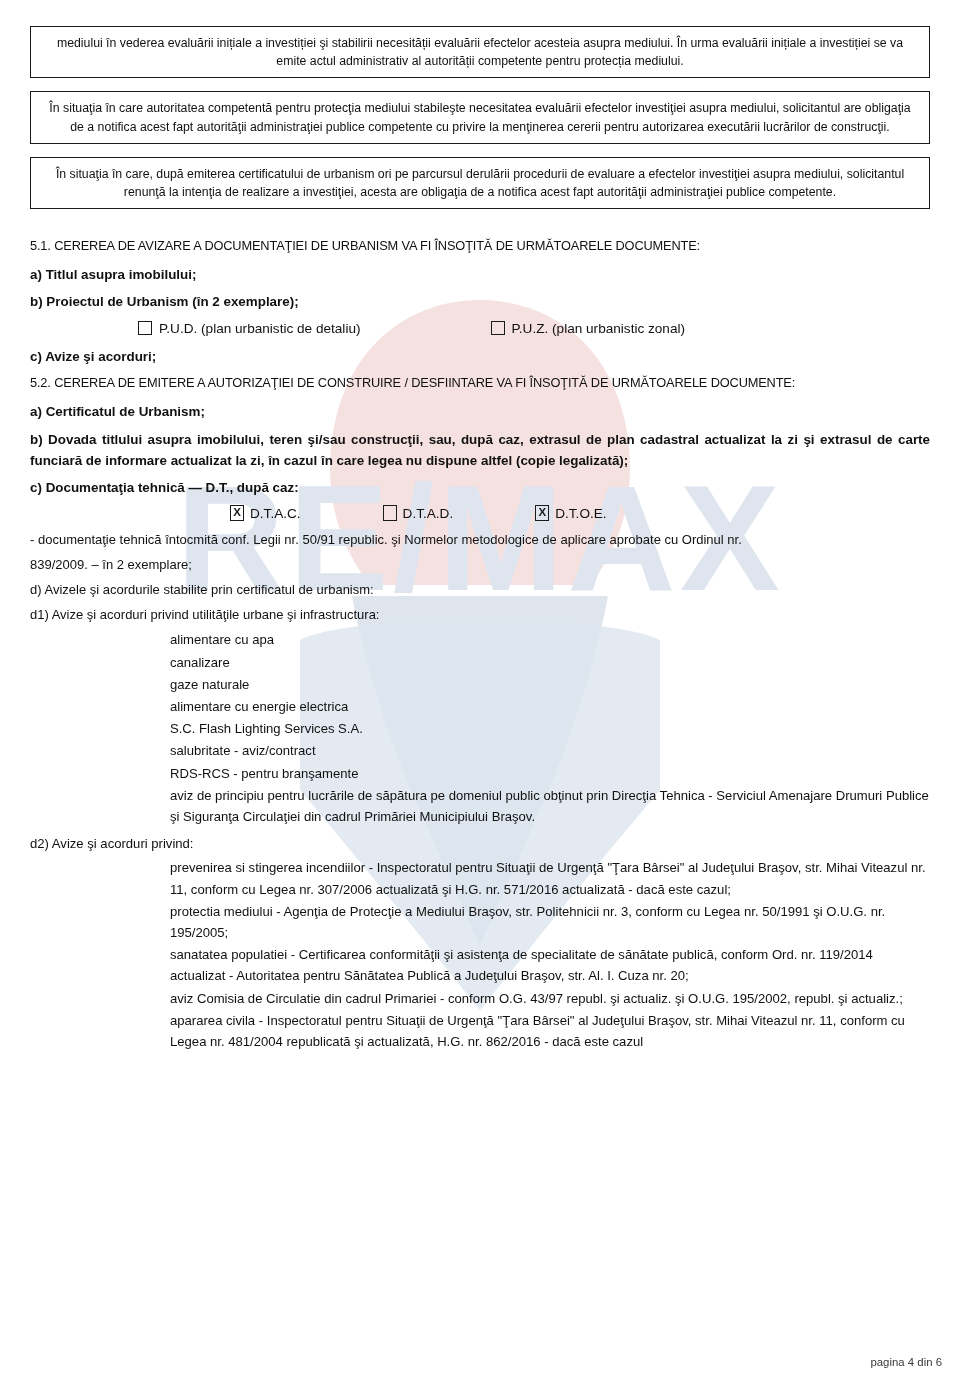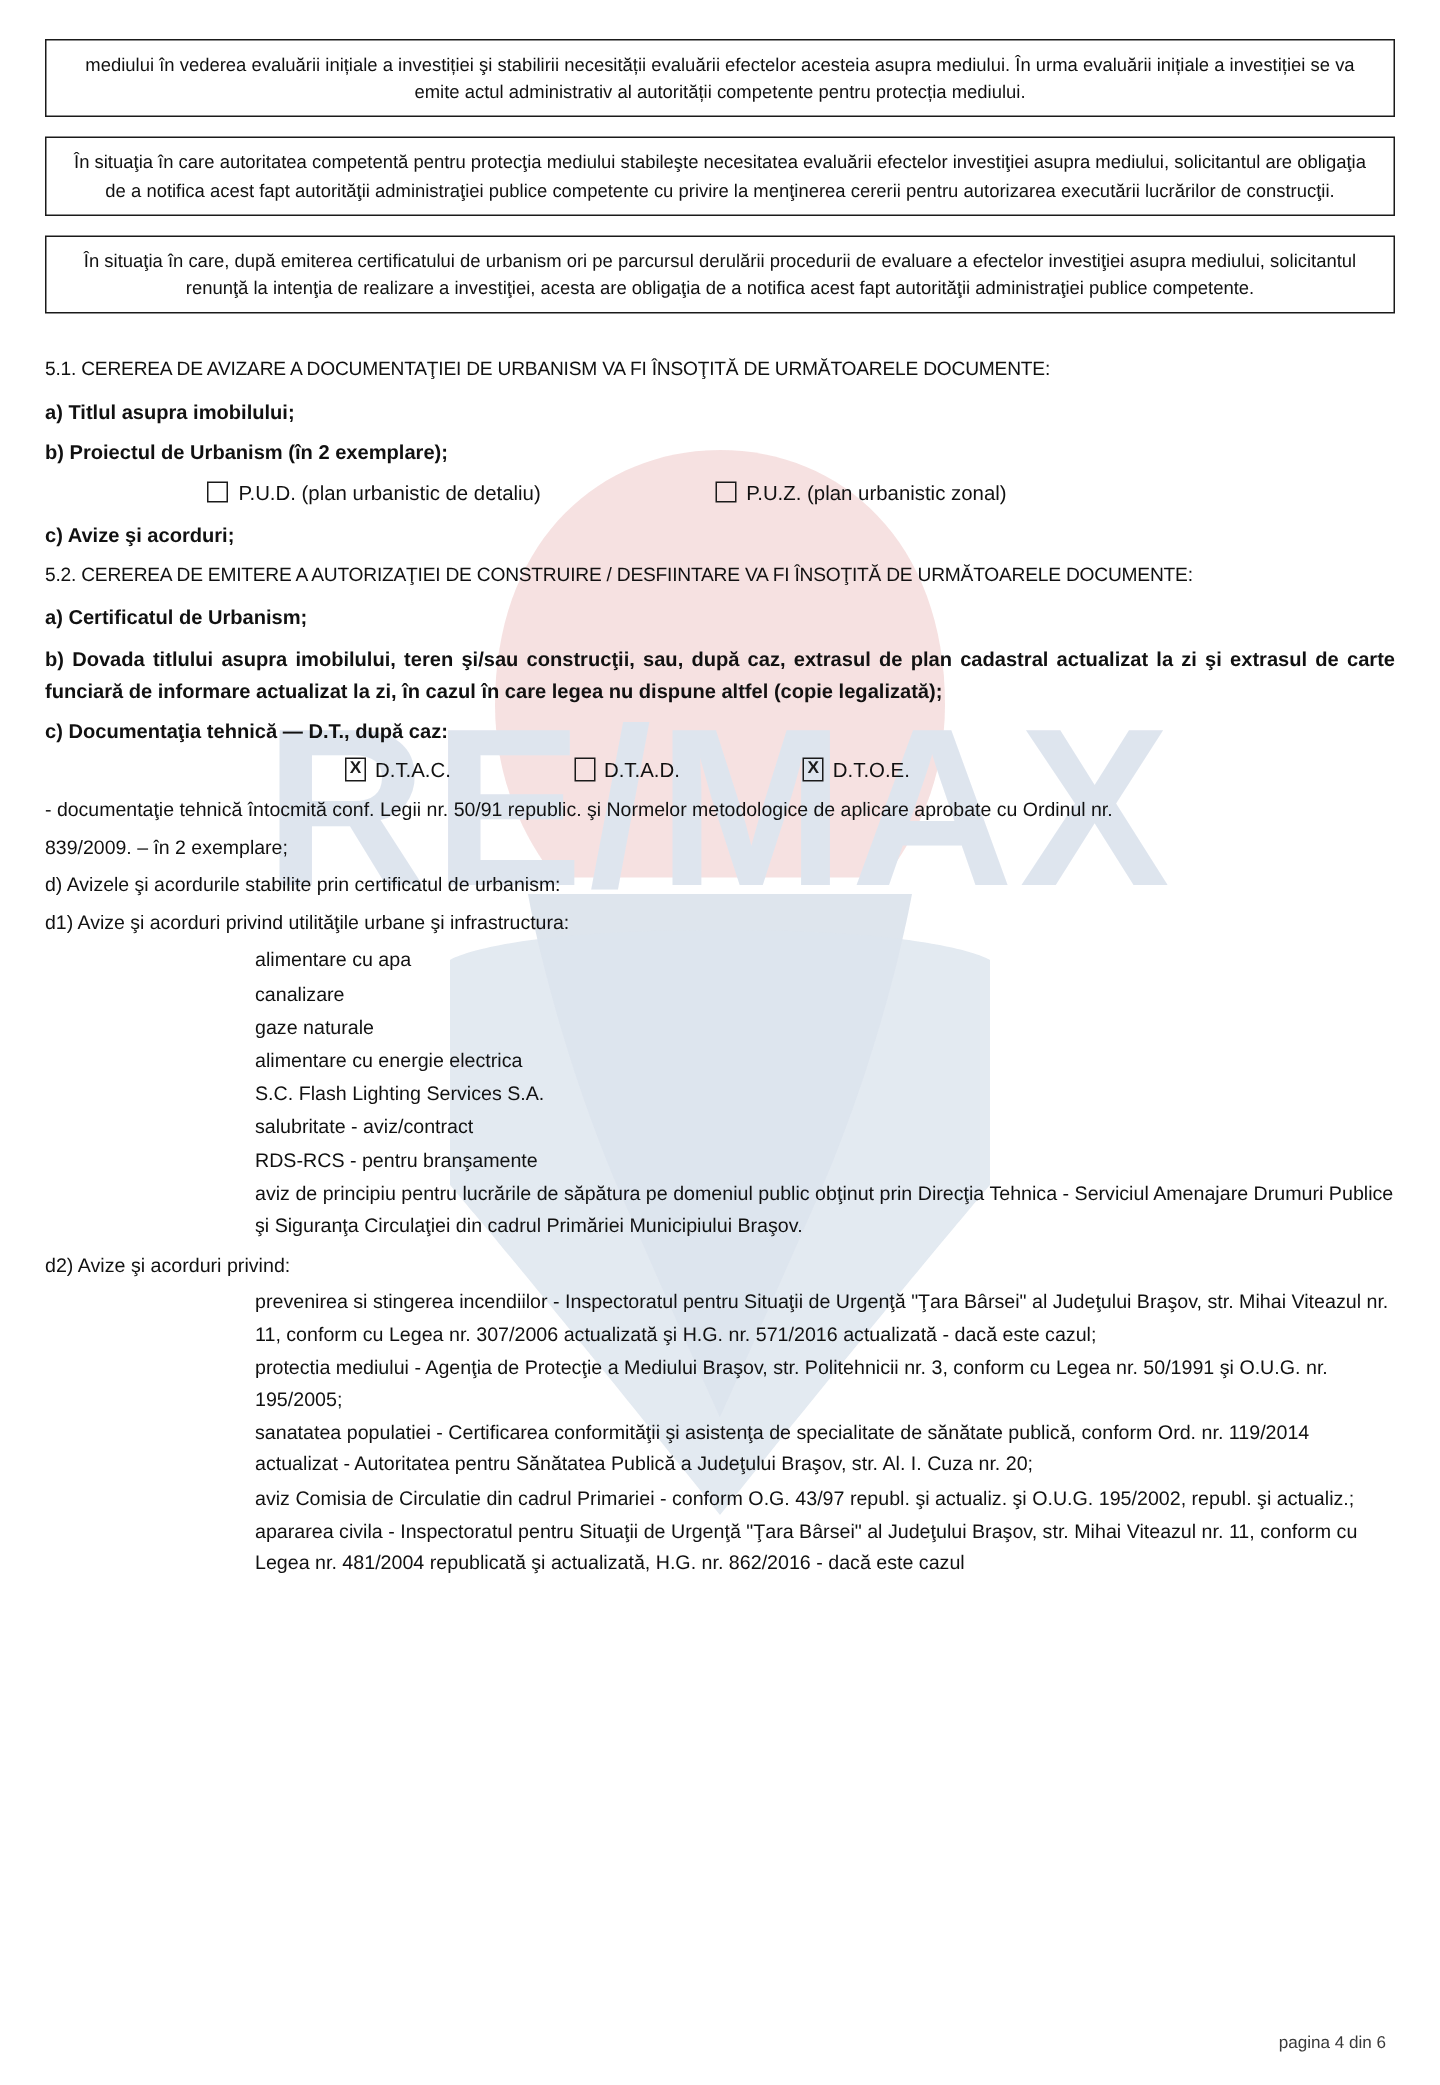--- a/index.html
+++ b/index.html
@@ -88,20 +88,21 @@
     text-justify: inter-word;
   }
 
   
   .pu-row {
     display: flex;
     margin: 9px 0 11px 0;
     padding-left: 108px;
     font-size: 13.6px;
     align-items: center;
+    gap: 14px;
   }
   .pu-item {
     display: flex;
     align-items: center;
     gap: 7px;
   }
   .pu-item.second { margin-left: 116px; justify-content: space-between; }
 
   .cbox {
     display: inline-block;
@@ -142,21 +143,21 @@
   .av-hang > .ind { display: inline-block; width: 140px; }
 
   .d2-head {
     font-size: 13.1px;
     line-height: 1.62;
     margin: 6px 0 3px 0;
   }
 
   .footer {
     position: absolute;
-    right: 36px;
+    right: 18px;
     bottom: 22px;
     font-size: 11.4px;
     color: #3a3a3a;
     z-index: 3;
   }
   .tight { margin-bottom: 0; }
 </style>
 </head>
 <body>
 

